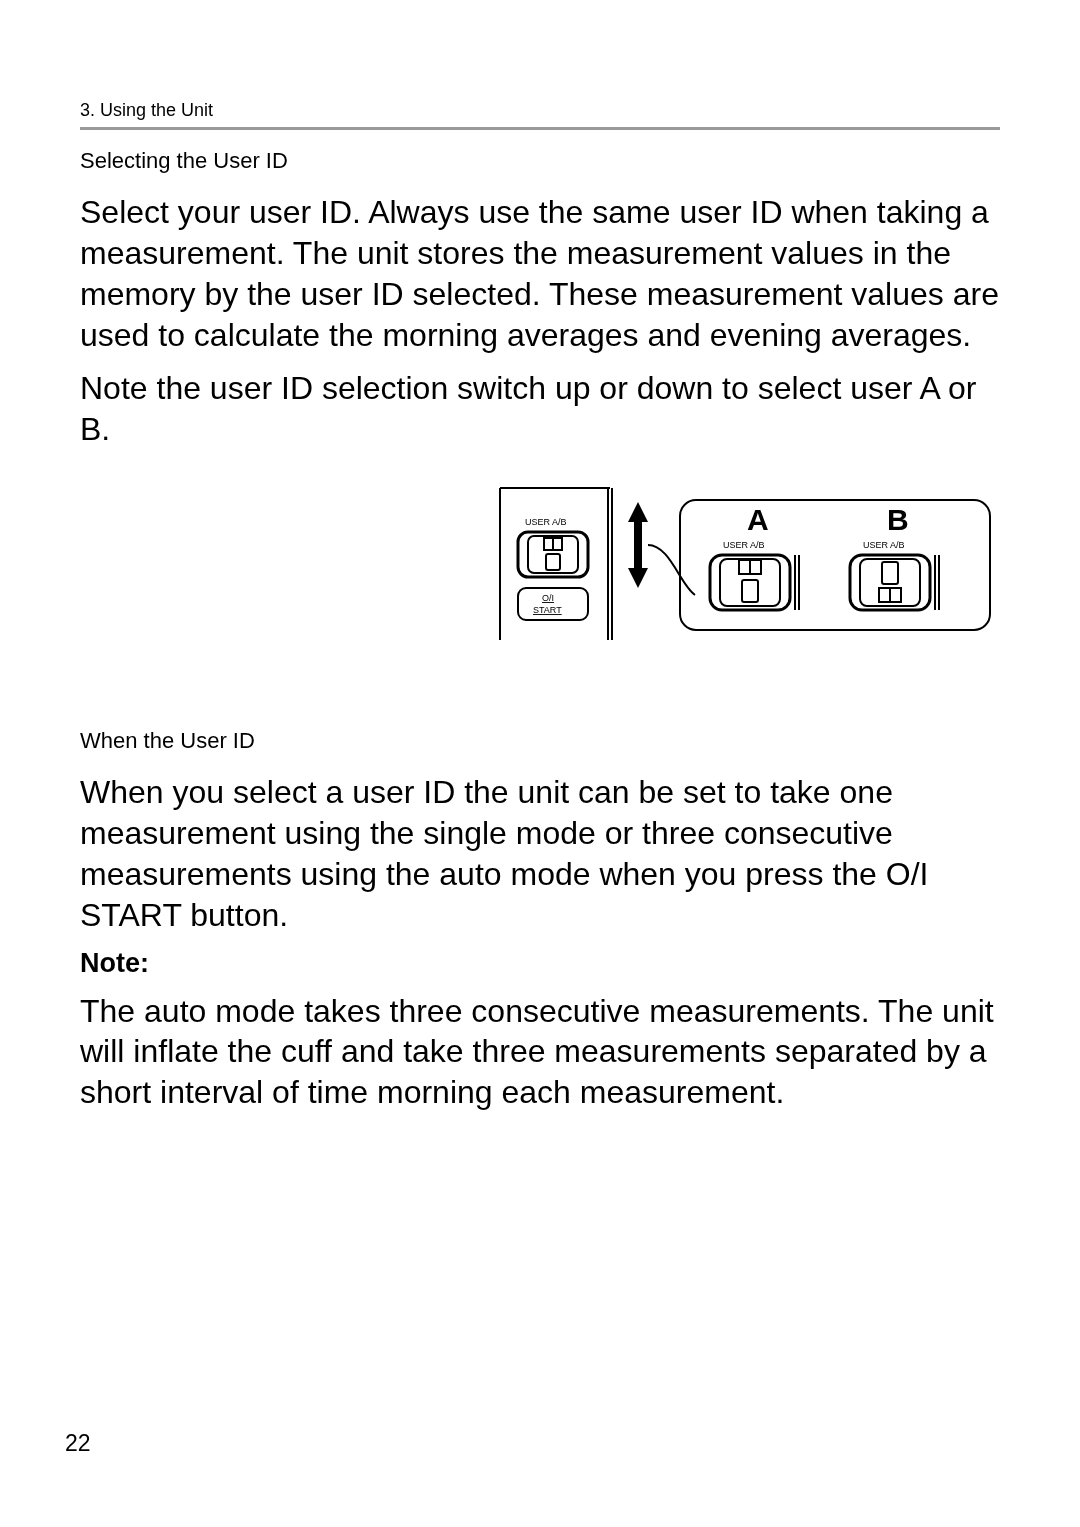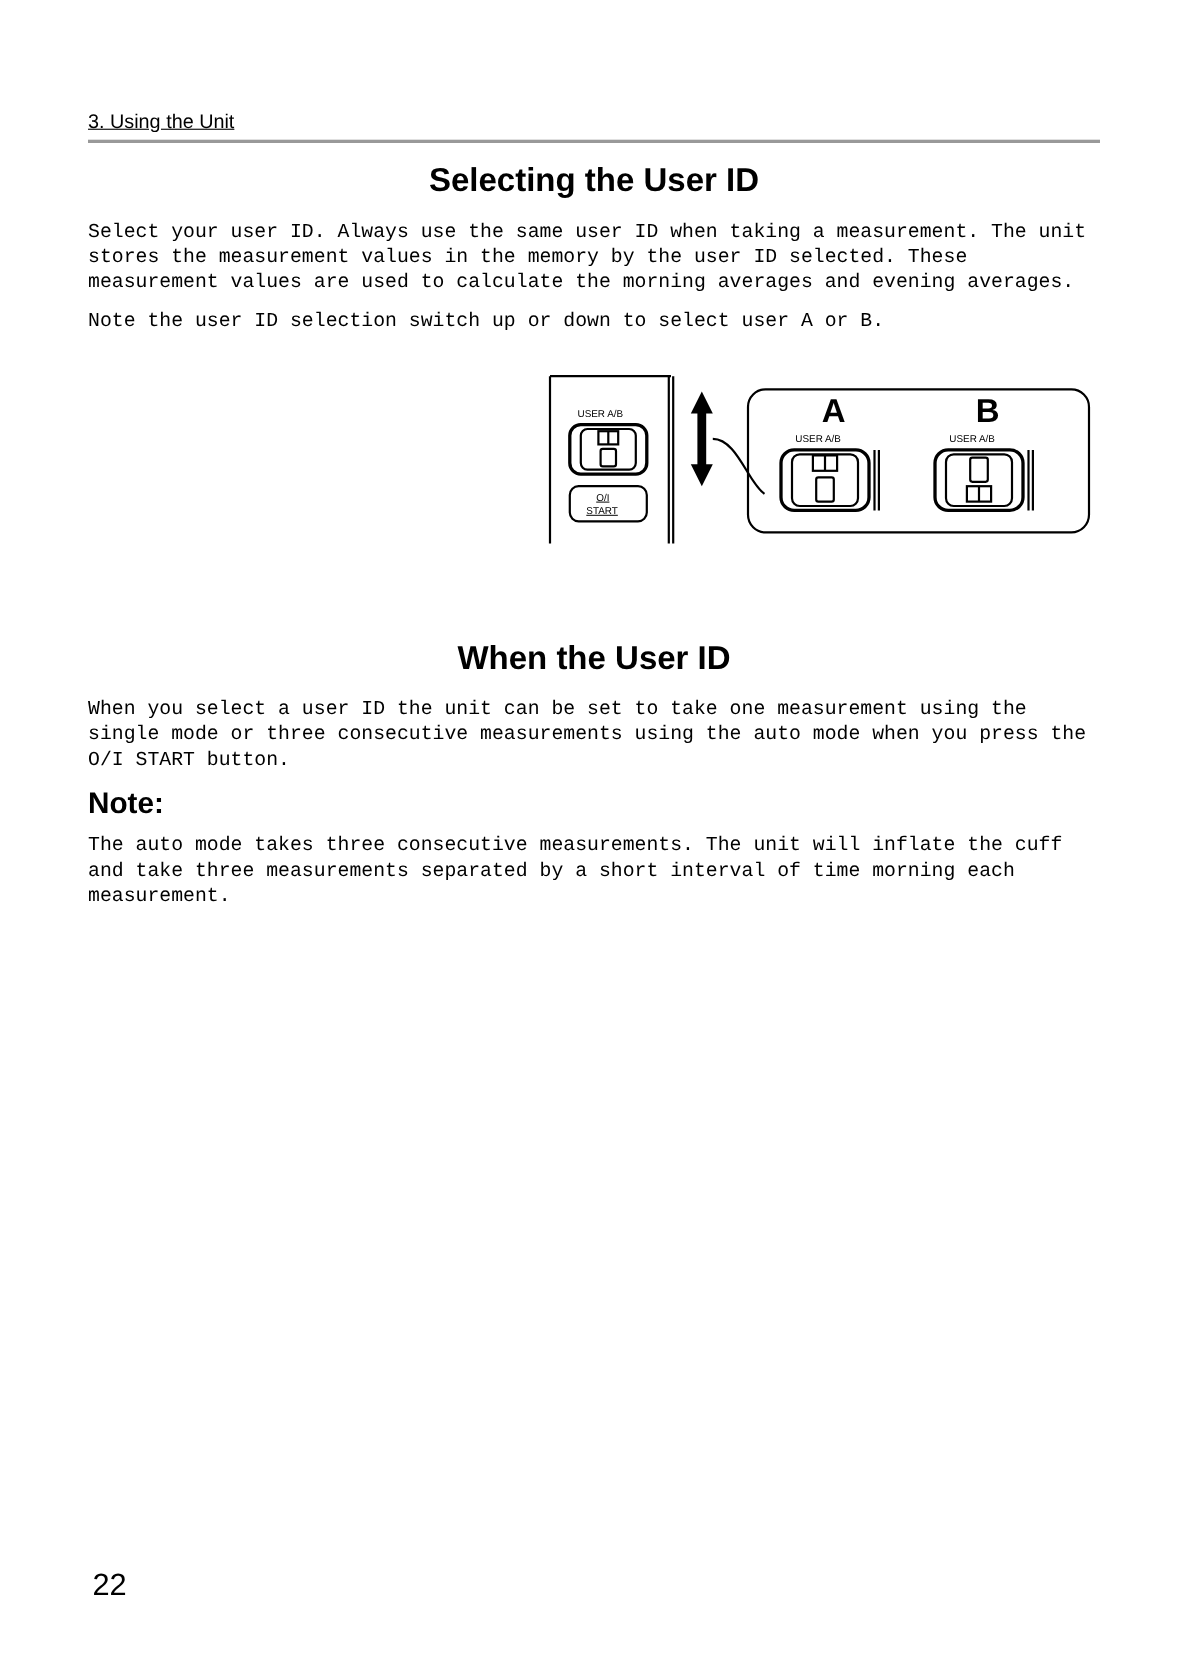--- a/index.html
+++ b/index.html
@@ -9,47 +9,44 @@
     font-family: Arial, Helvetica, sans-serif;
     color: #000;
     padding: 100px 80px 70px 80px;
     position: relative;
   }
   .chapter-header {
     font-size: 18px;
     padding-bottom: 6px;
     border-bottom: 3px solid #999;
     margin-bottom: 18px;
-    text-decoration: underline;
   }
   .h2 {
-    font-size: 30px;
-    font-weight: bold;
+    font-size: 22px;
+    font-weight: normal;
     margin-bottom: 18px;
-    text-align: center;
   }
   .p {
-    font-size: 18px;
+    font-size: 32px;
     line-height: 1.28;
     margin-bottom: 12px;
-    font-family: Liberation Mono, monospace;
   }
   .figure-wrap {
     display: flex;
     justify-content: flex-end;
     margin: 30px 0 48px 0;
   }
   .note-row { display: flex; gap: 8px; margin-bottom: 12px; }
   .note-label { font-size: 27px; font-weight: bold; white-space: nowrap; }
   .note-body { font-size: 27px; line-height: 1.28; }
   .page-num {
     position: absolute;
-    left: 84px;
+    left: 65px;
     bottom: 70px;
-    font-size: 28px;
+    font-size: 23px;
   }
 
   
   .fig-svg { width: 520px; height: 200px; }
   .thin { fill: none; stroke: #000; stroke-width: 2; }
   .thick { fill: none; stroke: #000; stroke-width: 3; }
   .tiny-text { font-family: Arial, Helvetica, sans-serif; font-size: 9px; fill: #000; }
   .tiny-text-u { font-family: Arial, Helvetica, sans-serif; font-size: 9px; fill: #000; text-decoration: underline; }
   .big-ab { font-family: Arial, Helvetica, sans-serif; font-size: 30px; font-weight: bold; fill: #000; }
 </style>

